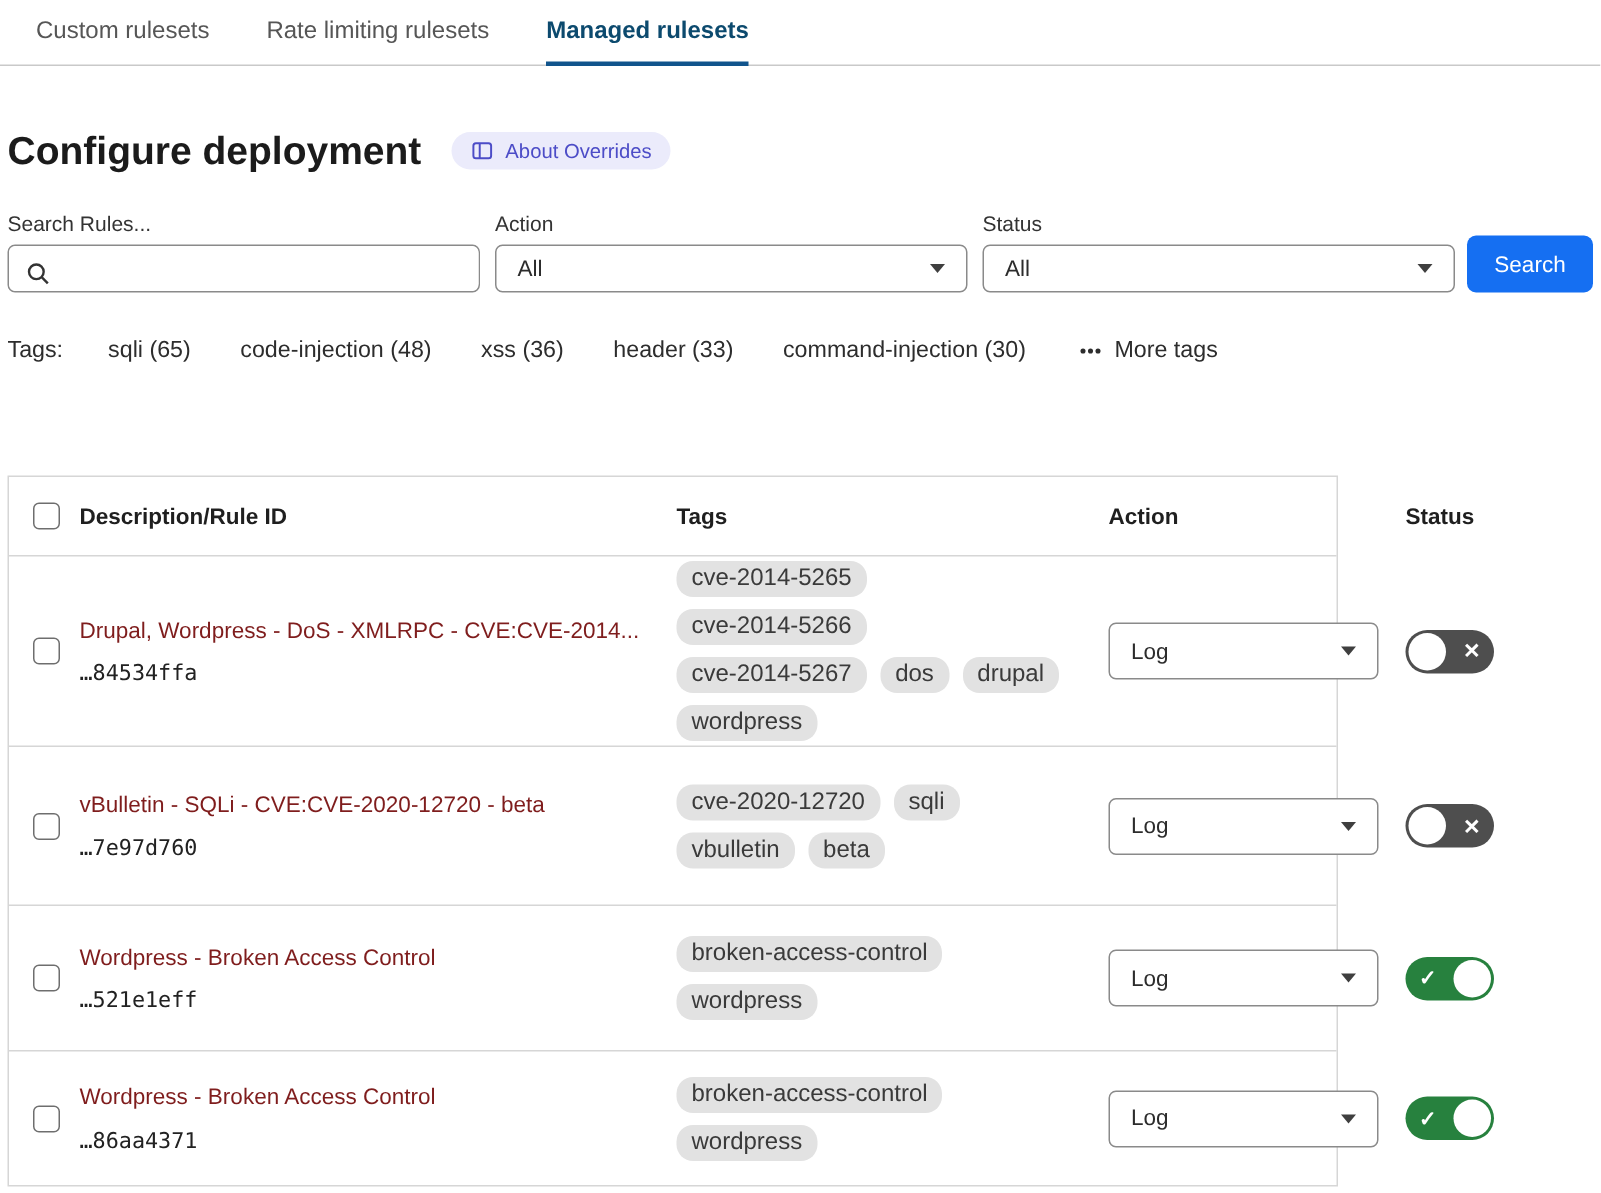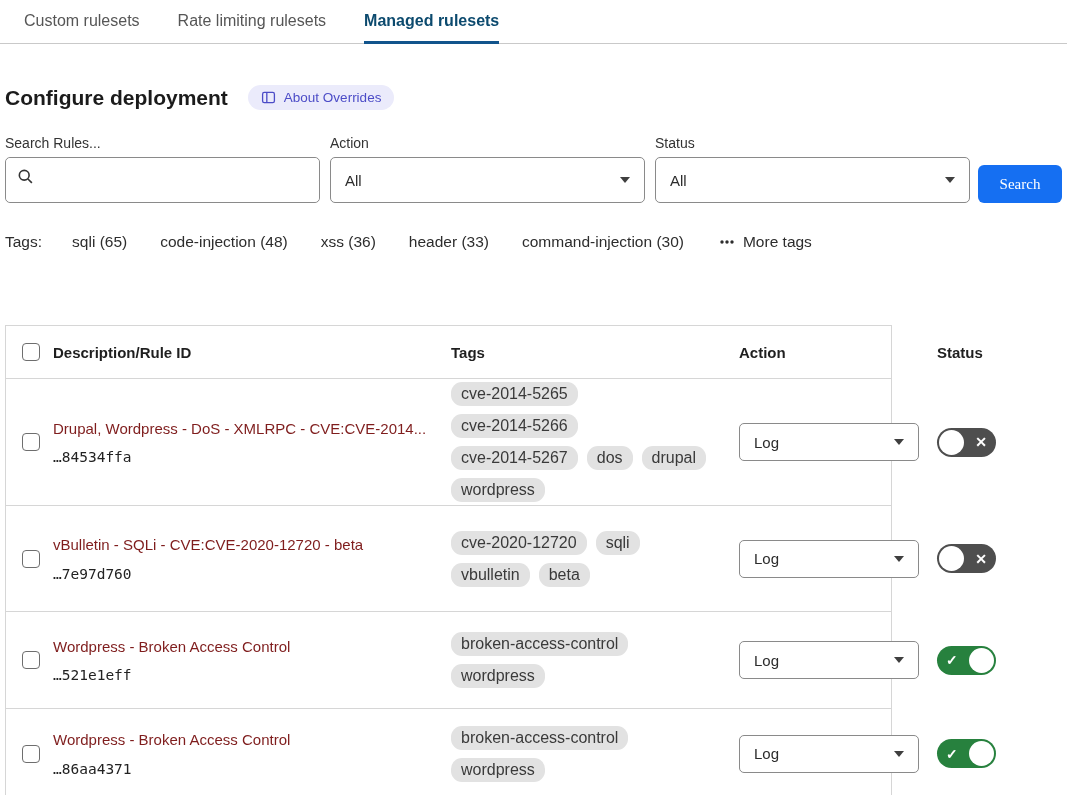--- a/index.html
+++ b/index.html
@@ -10,40 +10,40 @@
   .tabbar { display: flex; gap: 38px; padding: 0 24px; height: 44px;
     border-bottom: 1px solid #c9c9c9; align-items: stretch; }
   .tab { display: flex; align-items: center; font-size: 16px; color: #565656;
     border-bottom: 3px solid transparent; margin-bottom: -1px; cursor: pointer; white-space: nowrap; }
   .tab.active { color: #0c4a6e; font-weight: 700; border-bottom-color: #11548c; }
 
   .main { padding: 0 5px; }
 
   
   .head-row { display: flex; align-items: center; gap: 20px; margin-top: 41px; }
-  .page-title { font-size: 21px; font-weight: 700; color: #1b1b1b; }
+  .page-title { font-size: 26px; font-weight: 700; color: #1b1b1b; }
   .badge { display: inline-flex; align-items: center; gap: 8px; background: #ebebfb;
     color: #4c4cc7; font-size: 13.5px; padding: 5px 13px; border-radius: 13px; cursor: pointer; }
   .badge svg { display: block; }
 
   
   .filters { display: flex; margin-top: 25px; align-items: flex-end; }
   .fgroup { display: flex; flex-direction: column; }
   .flabel { font-size: 14px; color: #333; margin-bottom: 6px; }
-  .control { height: 46px; border: 1px solid #8a8a8a; border-radius: 5px; background: #fff;
+  .control { height: 32px; border: 1px solid #8a8a8a; border-radius: 5px; background: #fff;
     display: flex; align-items: center; font-size: 15px; color: #2c2c2c; }
   .search-box { width: 315px; position: relative; }
   .search-box input { width: 100%; height: 100%; border: none; outline: none; border-radius: 5px;
     padding-left: 36px; font-size: 15px; font-family: "Liberation Sans", sans-serif; }
   .search-box .mag { position: absolute; left: 11px; top: 10px; }
   .select { width: 315px; justify-content: space-between; padding: 0 14px; cursor: pointer; margin-left: 10px; }
   .caret { width: 0; height: 0; border-left: 5px solid transparent; border-right: 5px solid transparent;
     border-top: 6px solid #3f3f3f; }
   .btn-search { margin-left: 8px; width: 84px; height: 38px; background: #156ff2; color: #fff;
-    font-size: 15px; border: none; border-radius: 6px; cursor: pointer; font-family: Liberation Serif, serif; }
+    font-size: 15px; border: none; border-radius: 6px; cursor: pointer; font-family: Liberation Sans, sans-serif; }
 
   
   .tagsbar { display: flex; align-items: center; margin-top: 30px; font-size: 15.5px; color: #2d2d2d; }
   .tagsbar .tlabel { margin-right: 30px; }
   .tagsbar a.taglink { color: #2d2d2d; text-decoration: none; margin-right: 33px; cursor: pointer; white-space: nowrap; }
   .more-tags { display: flex; align-items: center; gap: 8px; cursor: pointer; margin-left: 2px; }
 
   
   .table { margin-top: 74px; border: 1px solid #d6d6d6; width: 887px; }
   .trow { display: grid; grid-template-columns: 47px 398px 288px 198px 1fr; align-items: center; }

